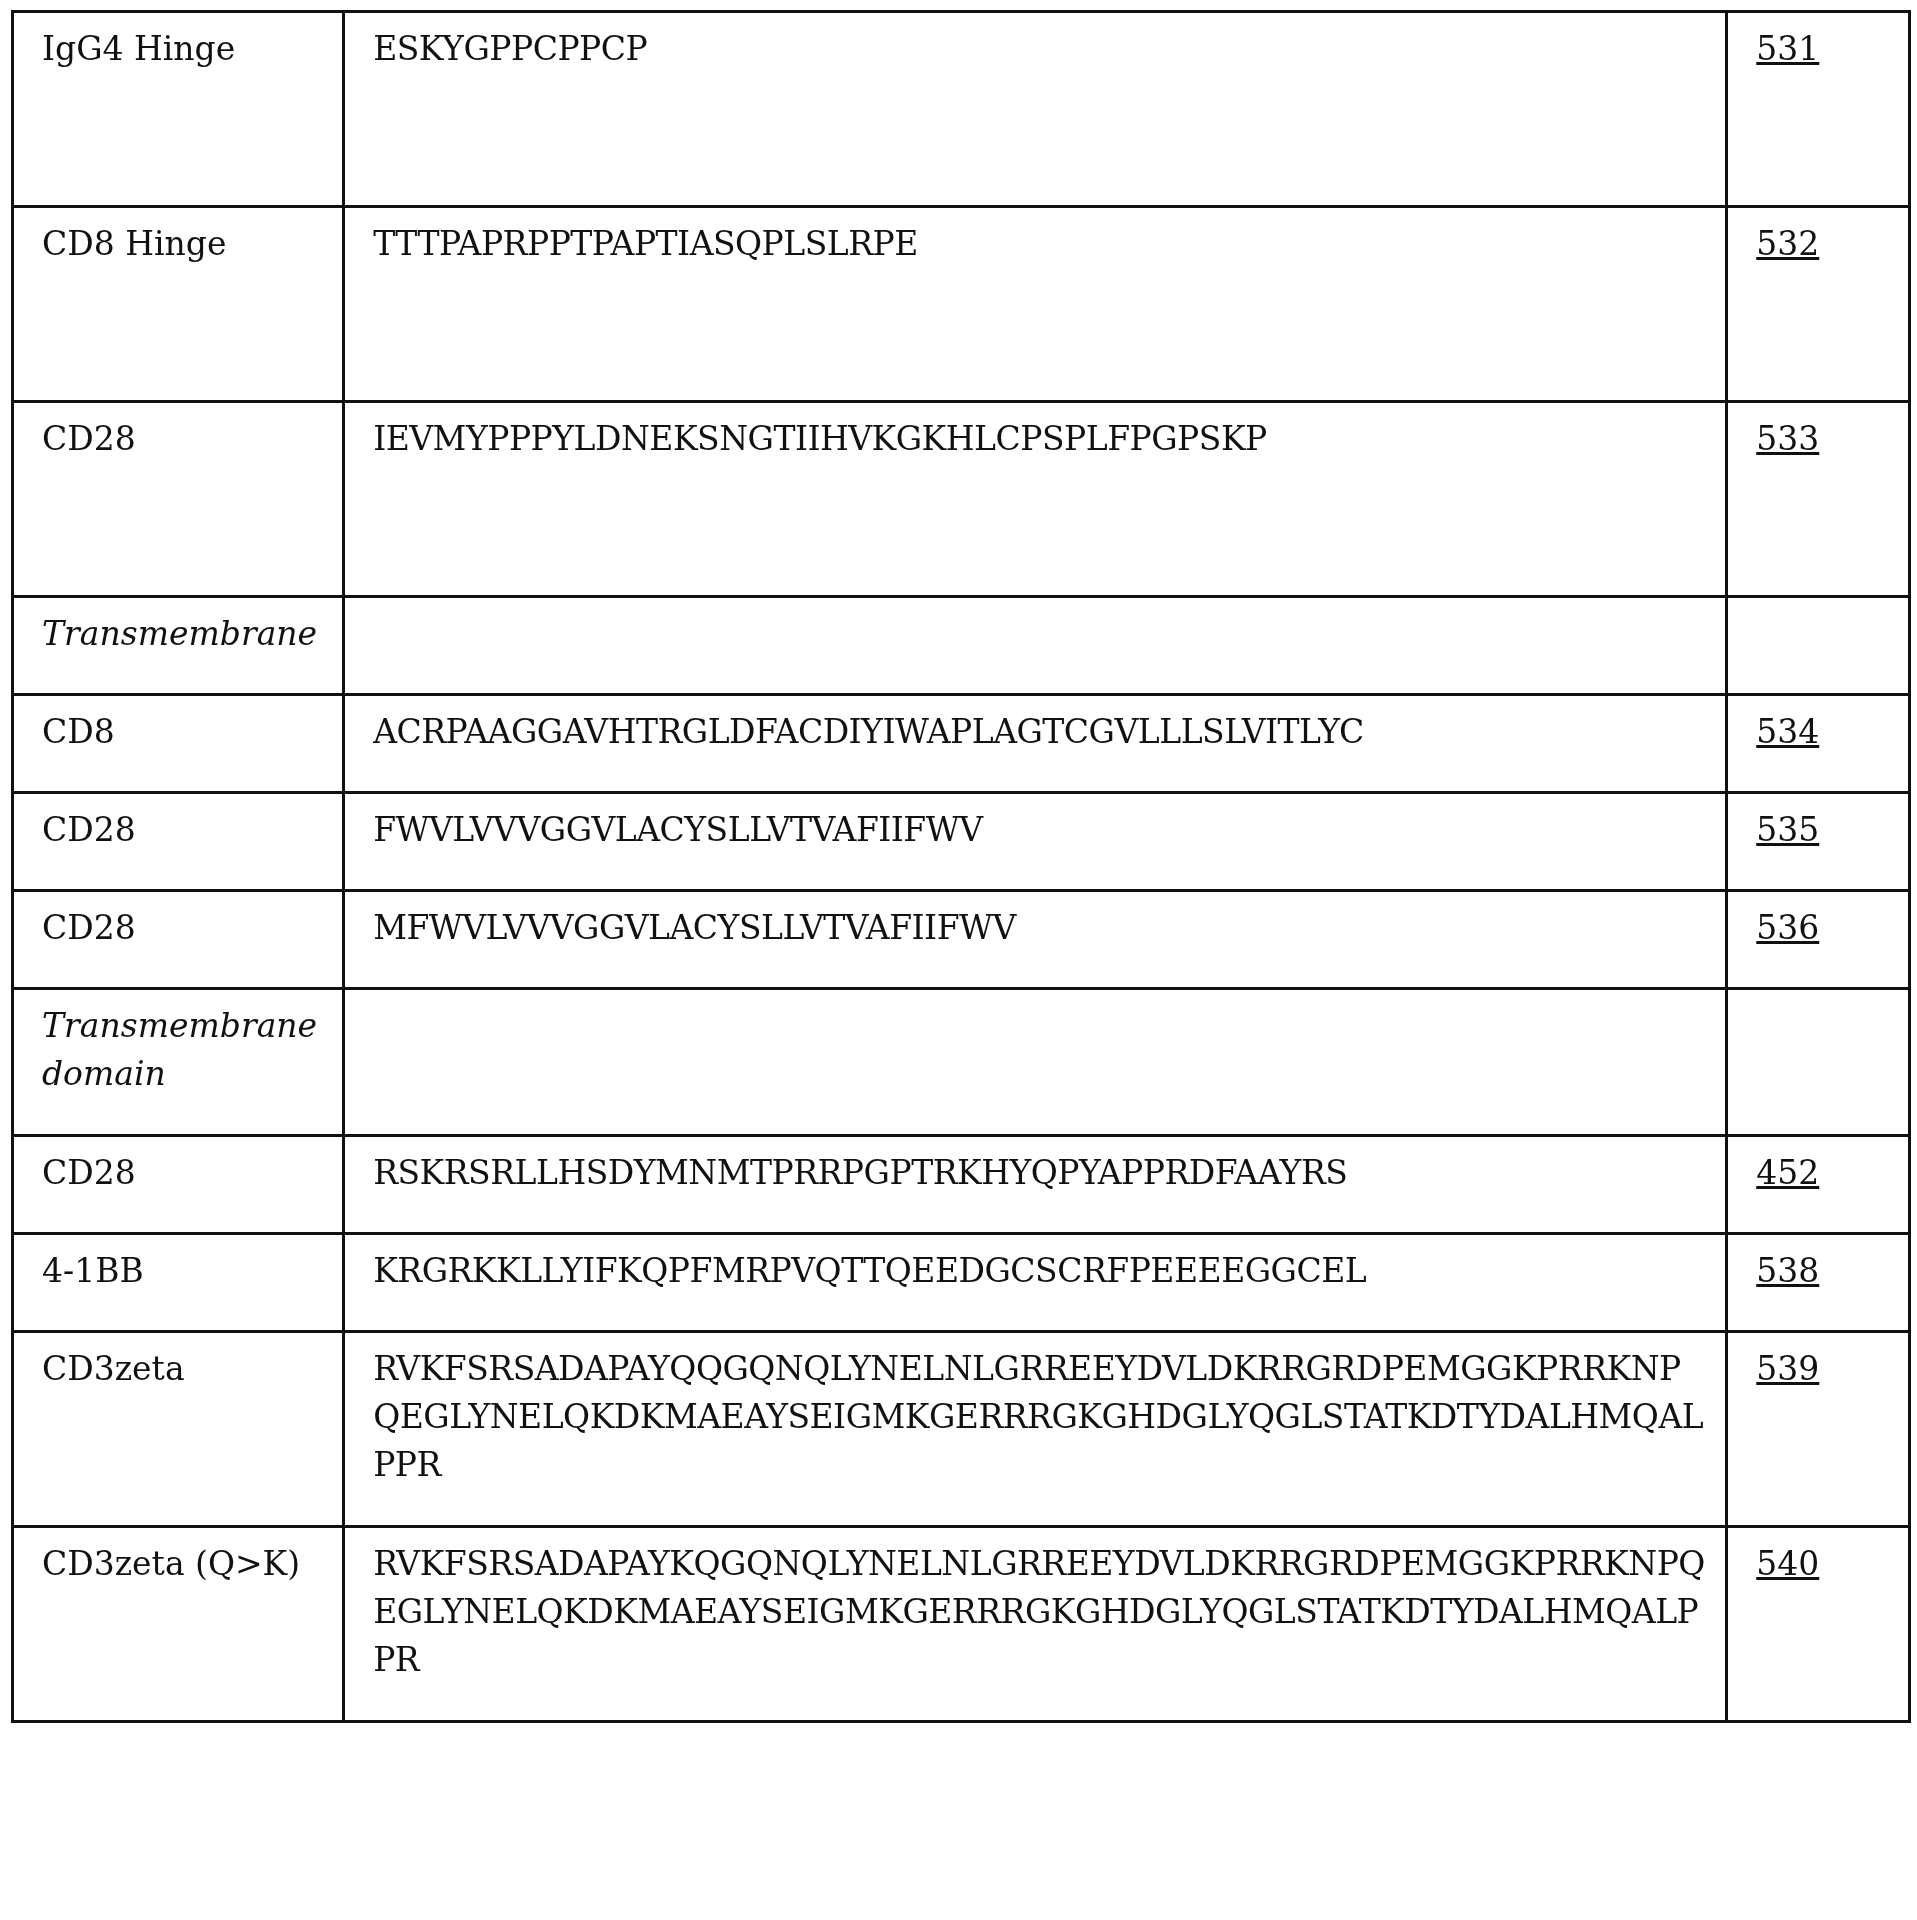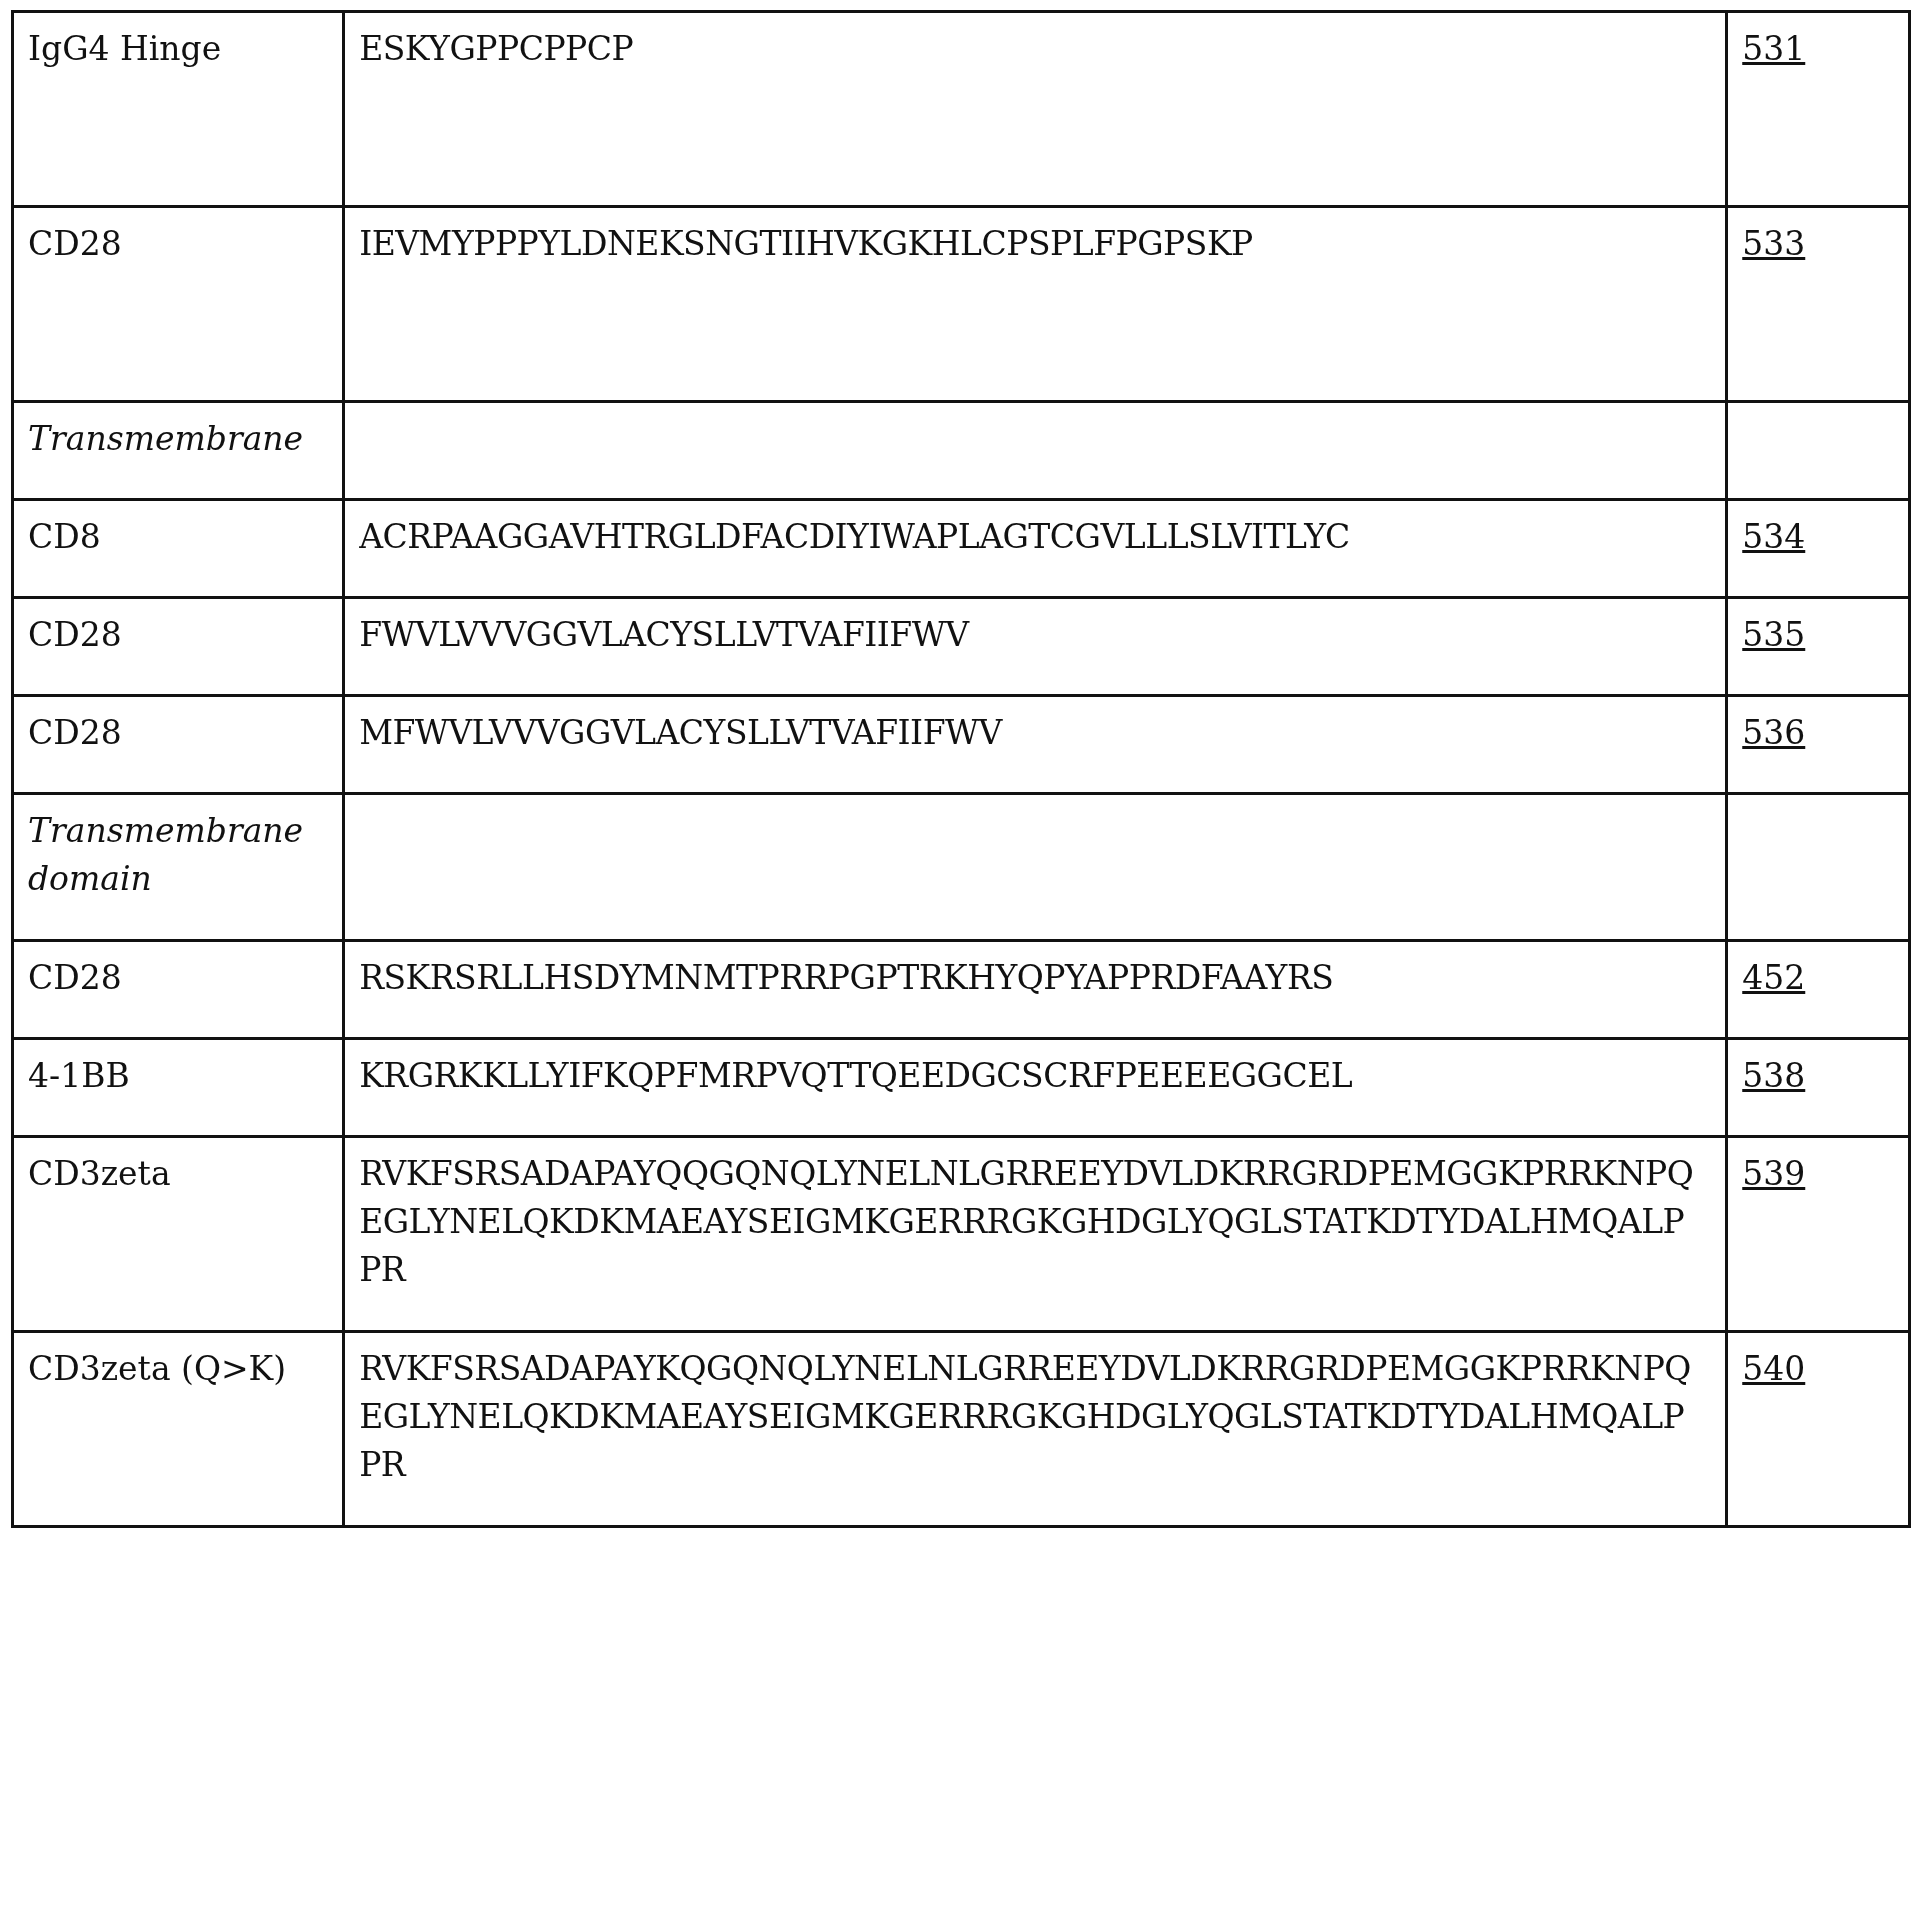--- a/index.html
+++ b/index.html
@@ -19,21 +19,21 @@
       position: absolute;
       left: 11px;
       top: 10px;
       width: 1900px;
       border-collapse: collapse;
       table-layout: fixed;
     }
     table.seq-table td {
       border: 3px solid #111111;
       vertical-align: top;
-      padding: 12px 20px 0 14px;
+      padding: 12px 20px 0 28px;
       font-size: 33px;
       line-height: 48px;
       box-sizing: border-box;
     }
     td.col-name { width: 328px; padding-left: 22px; }
     td.col-seq { width: 1370px; padding-left: 22px; letter-spacing: -0.5px; }
     td.col-id { width: 181px; padding-left: 22px; text-decoration: underline; }
     .seq-text { word-break: break-all; white-space: normal; display: block; }
     .italic { font-style: italic; }
     tr.h195 td { height: 195px; }
@@ -44,20 +44,27 @@
 <body>
 
 <table class="seq-table">
   <tbody>
     <tr class="h195">
       <td class="col-name">IgG4 Hinge</td>
       <td class="col-seq">
           <span class="seq-text">ESKYGPPCPPCP</span>
         </td>
       <td class="col-id">531</td>
+    </tr>
+    <tr class="h195">
+      <td class="col-name">CD8 Hinge</td>
+      <td class="col-seq">
+          <span class="seq-text">TTTPAPRPPTPAPTIASQPLSLRPE</span>
+        </td>
+      <td class="col-id">532</td>
     </tr>
     <tr class="h195">
       <td class="col-name">CD28</td>
       <td class="col-seq">
           <span class="seq-text">IEVMYPPPYLDNEKSNGTIIHVKGKHLCPSPLFPGPSKP</span>
         </td>
       <td class="col-id">533</td>
     </tr>
     <tr class="h98">
       <td class="col-name italic">Transmembrane</td>

